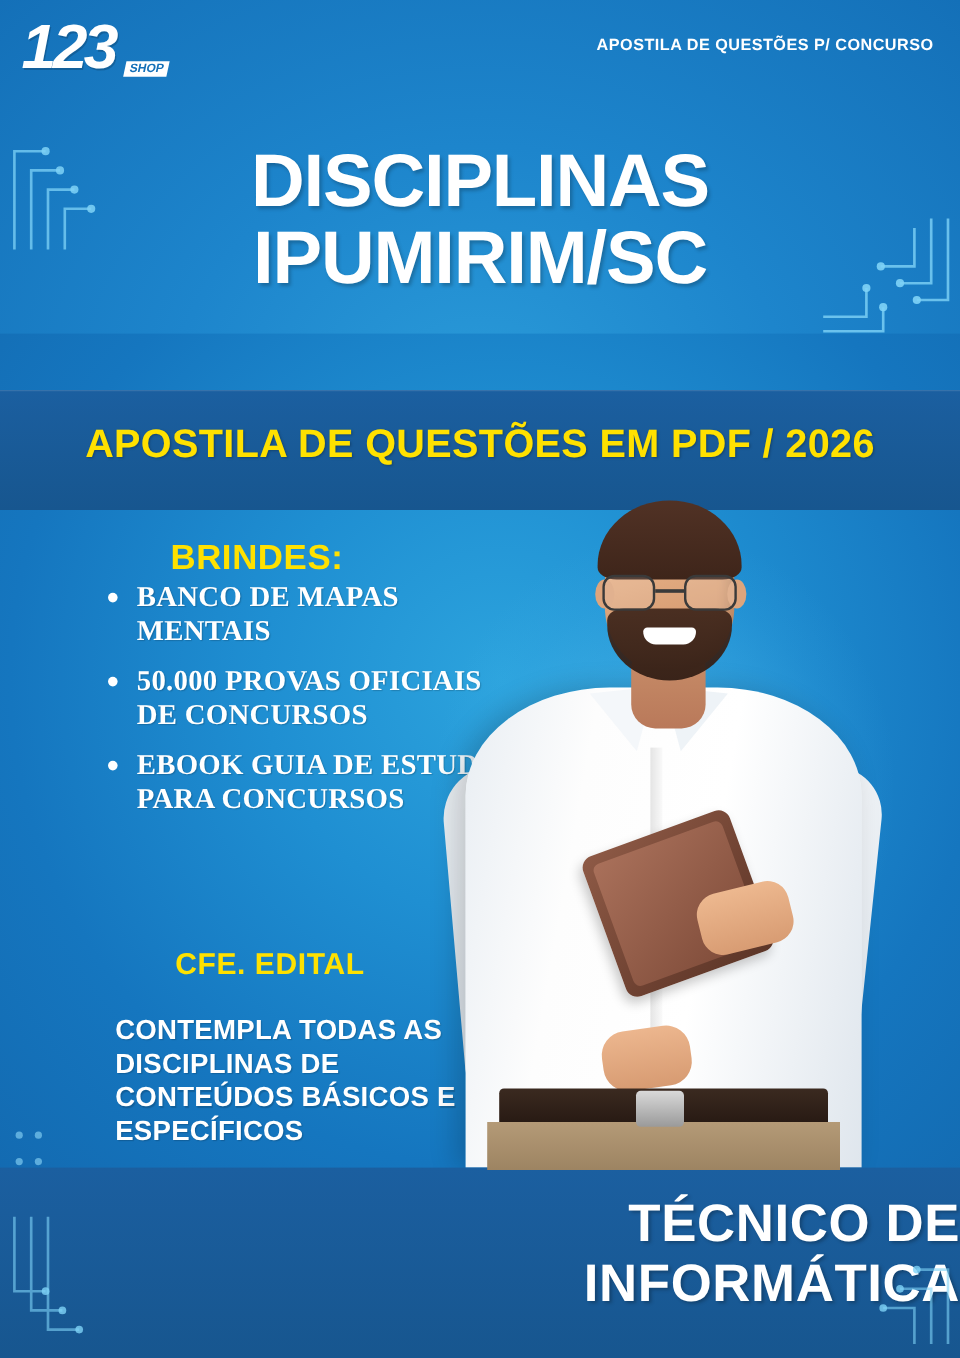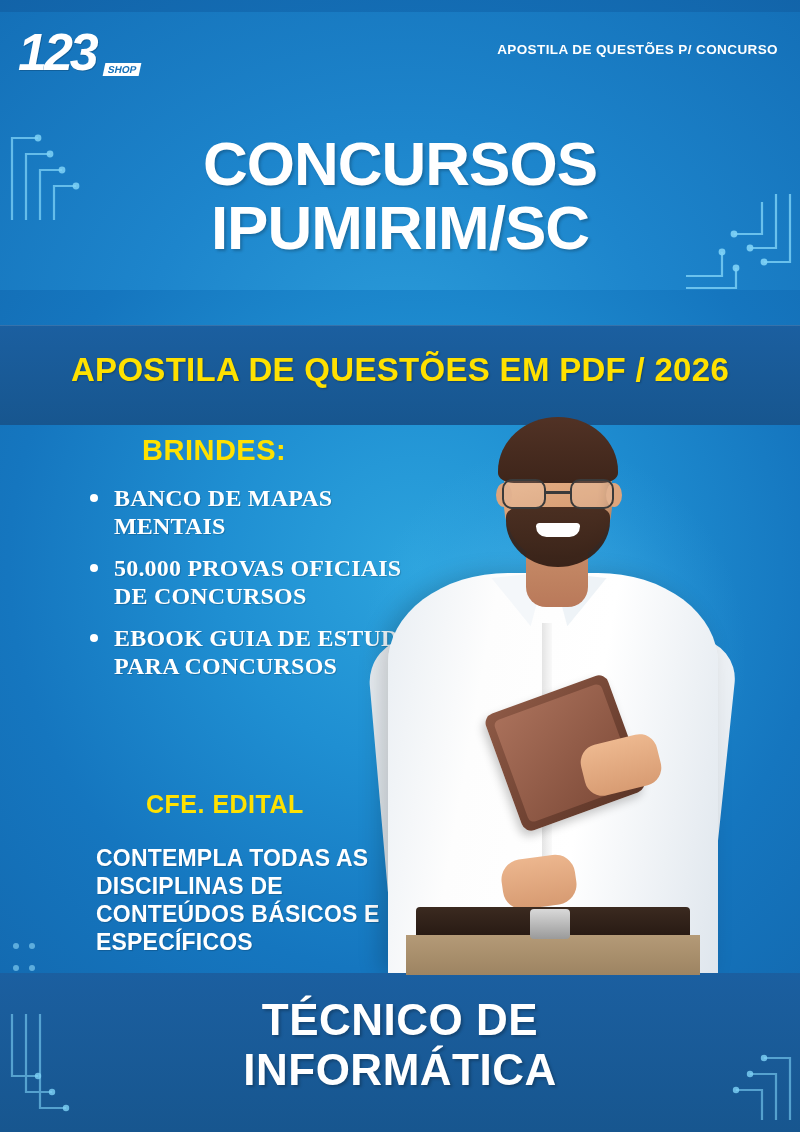--- a/index.html
+++ b/index.html
@@ -13,21 +13,21 @@
   .poster {
     position:relative;
     width:800px; height:1132px;
     overflow:hidden;
     background:
       radial-gradient(circle at 52% 50%, #2ca3dd 0%, #1f8fd2 28%, #1576bf 58%, #1263a8 100%);
   }
 
   
   .top-band {
-    position:absolute; left:0; top:12px; width:800px; height:278px;
+    position:absolute; left:0; top:0; width:800px; height:278px;
     background:
       radial-gradient(ellipse at 50% 120%, #2a9bd9 0%, #1d85cc 45%, #1470b8 100%);
   }
   .logo {
     position:absolute; left:18px; top:14px;
     width:128px; height:56px;
     color:#fff;
     font-weight:bold;
     font-style:italic;
     letter-spacing:-3px;
@@ -93,21 +93,21 @@
     font-weight:bold;
     letter-spacing:.3px;
     text-shadow:1px 1px 2px rgba(0,0,0,.25);
   }
 
   
   .mid {
     position:absolute; left:0; top:378px; width:800px; height:595px;
   }
   .brindes-title {
-    position:absolute; left:142px; top:56px;
+    position:absolute; left:142px; top:71px;
     color:#ffe100;
     font-size:29px;
     font-weight:bold;
     letter-spacing:.5px;
   }
   ul.brindes {
     position:absolute; left:86px; top:106px; width:350px;
     list-style:none;
     font-family:Liberation Serif, serif;
   }
@@ -288,21 +288,21 @@
     z-index:5;
   }
 
   
   .bottom-band {
     position:absolute; left:0; bottom:0; width:800px; height:159px;
     background:linear-gradient(180deg,#1b5fa0 0%, #17568f 100%);
   }
   .bottom-band .role {
     position:absolute; left:0; top:22px; width:800px;
-    text-align:center;
+    text-align:right;
     color:#ffffff;
     font-size:44px;
     line-height:50px;
     font-weight:bold;
     letter-spacing:.5px;
     text-shadow:2px 2px 3px rgba(0,0,0,.25);
   }
 
   
   svg.circuit { position:absolute; }
@@ -322,21 +322,21 @@
 
     <div class="logo">
       <span class="num">123</span>
       <span class="shop">SHOP</span>
     </div>
 
     <div class="top-right-text">APOSTILA DE QUESTÕES P/ CONCURSO</div>
 
 
     <div class="title">
-      <div>CONCURSOS</div>
+      <div>DISCIPLINAS</div>
       <div>IPUMIRIM/SC</div>
     </div>
 
     <svg class="circuit c-tl" width="110" height="120" viewBox="0 0 110 120">
       <g fill="none" stroke="#7fd3f7" stroke-width="2.2" opacity="0.75">
         <path d="M8 112 L8 30 L34 30"></path>
         <path d="M22 112 L22 46 L46 46"></path>
         <path d="M36 112 L36 62 L58 62"></path>
         <path d="M50 112 L50 78 L72 78"></path>
       </g>

